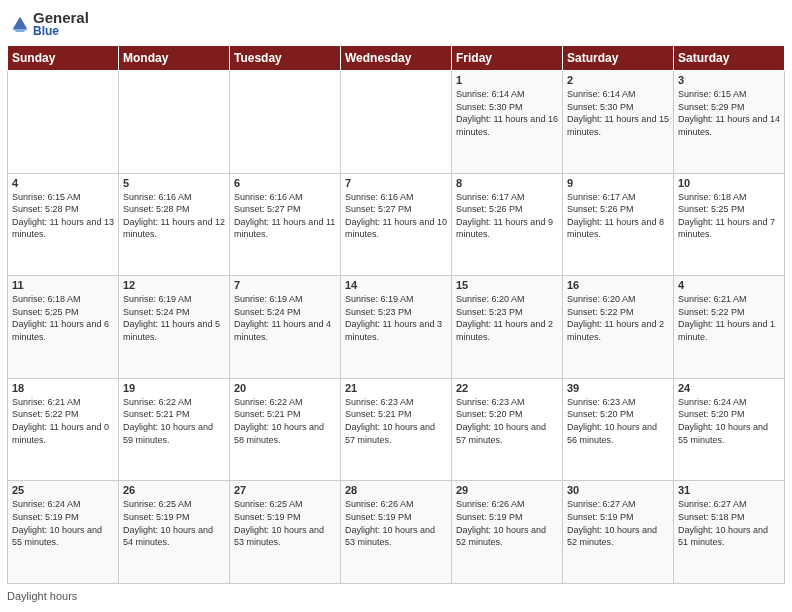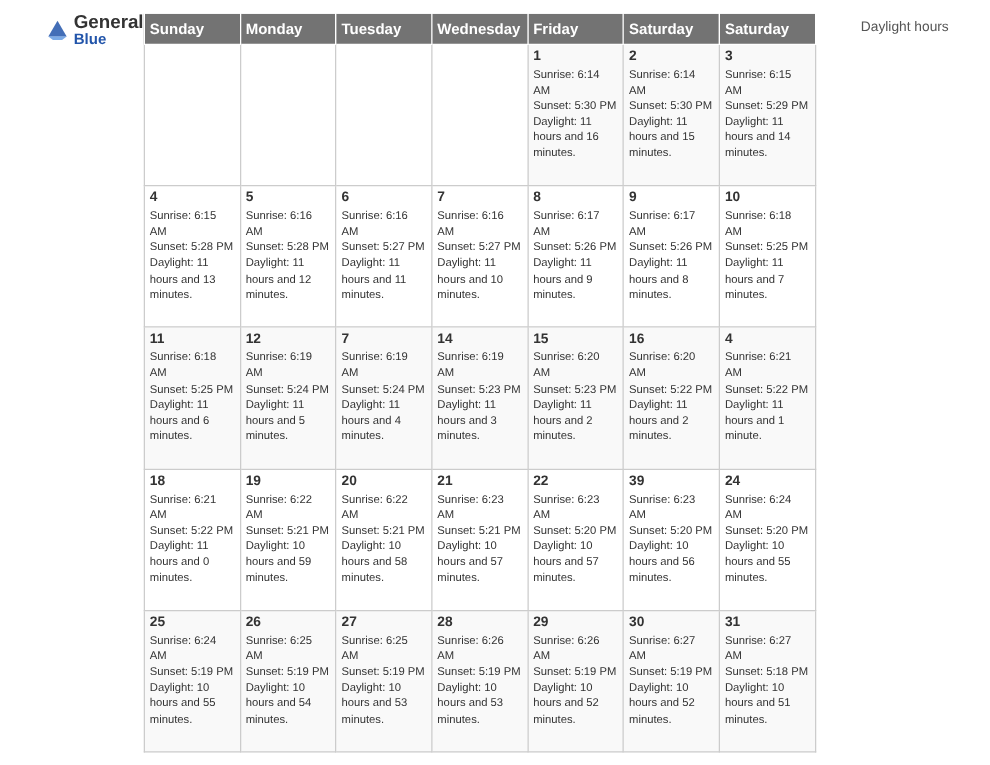--- a/index.html
+++ b/index.html
@@ -6,22 +6,23 @@
     body {
       font-family: Arial, sans-serif;
       background: #fff;
       width: 792px;
       height: 612px;
       overflow: hidden;
     }
     .page {
       width: 792px;
       height: 612px;
-      padding: 10px 33px;
-      display: flex;
+      padding: 10px 7px;
+      display: flex;
+      flex-direction: column;
     }
     .header {
       display: flex;
       justify-content: space-between;
       align-items: flex-start;
       margin-bottom: 8px;
     }
     .logo {
       display: flex;
       align-items: center;
@@ -59,21 +60,21 @@
     .location {
       font-size: 14px;
       color: #555;
     }
     .calendar {
       width: 100%;
       border-collapse: collapse;
       flex: 1;
     }
     .calendar thead th {
-      background-color: #737373;
+      background-color: #7f1d1d;
       color: #fff;
       font-size: 12px;
       font-weight: bold;
       padding: 5px 4px;
       text-align: left;
       border: 1px solid #fff;
     }
     .calendar tbody td {
       border: 1px solid #ccc;
       vertical-align: top;
@@ -99,21 +100,20 @@
       color: #333;
       line-height: 1.4;
     }
     .empty-cell {
       background: #fff !important;
     }
     .footer {
       margin-top: 6px;
       font-size: 11px;
       color: #555;
-      margin-left: 36px;
     }
   </style>
 </head>
 <body>
 
 <div class="page">
   <div class="header">
     <div class="logo">
       <svg class="logo-icon" viewBox="0 0 30 30" xmlns="http://www.w3.org/2000/svg">
         <polygon points="5,22 15,5 25,22" fill="#2255aa" opacity="0.85"></polygon>

